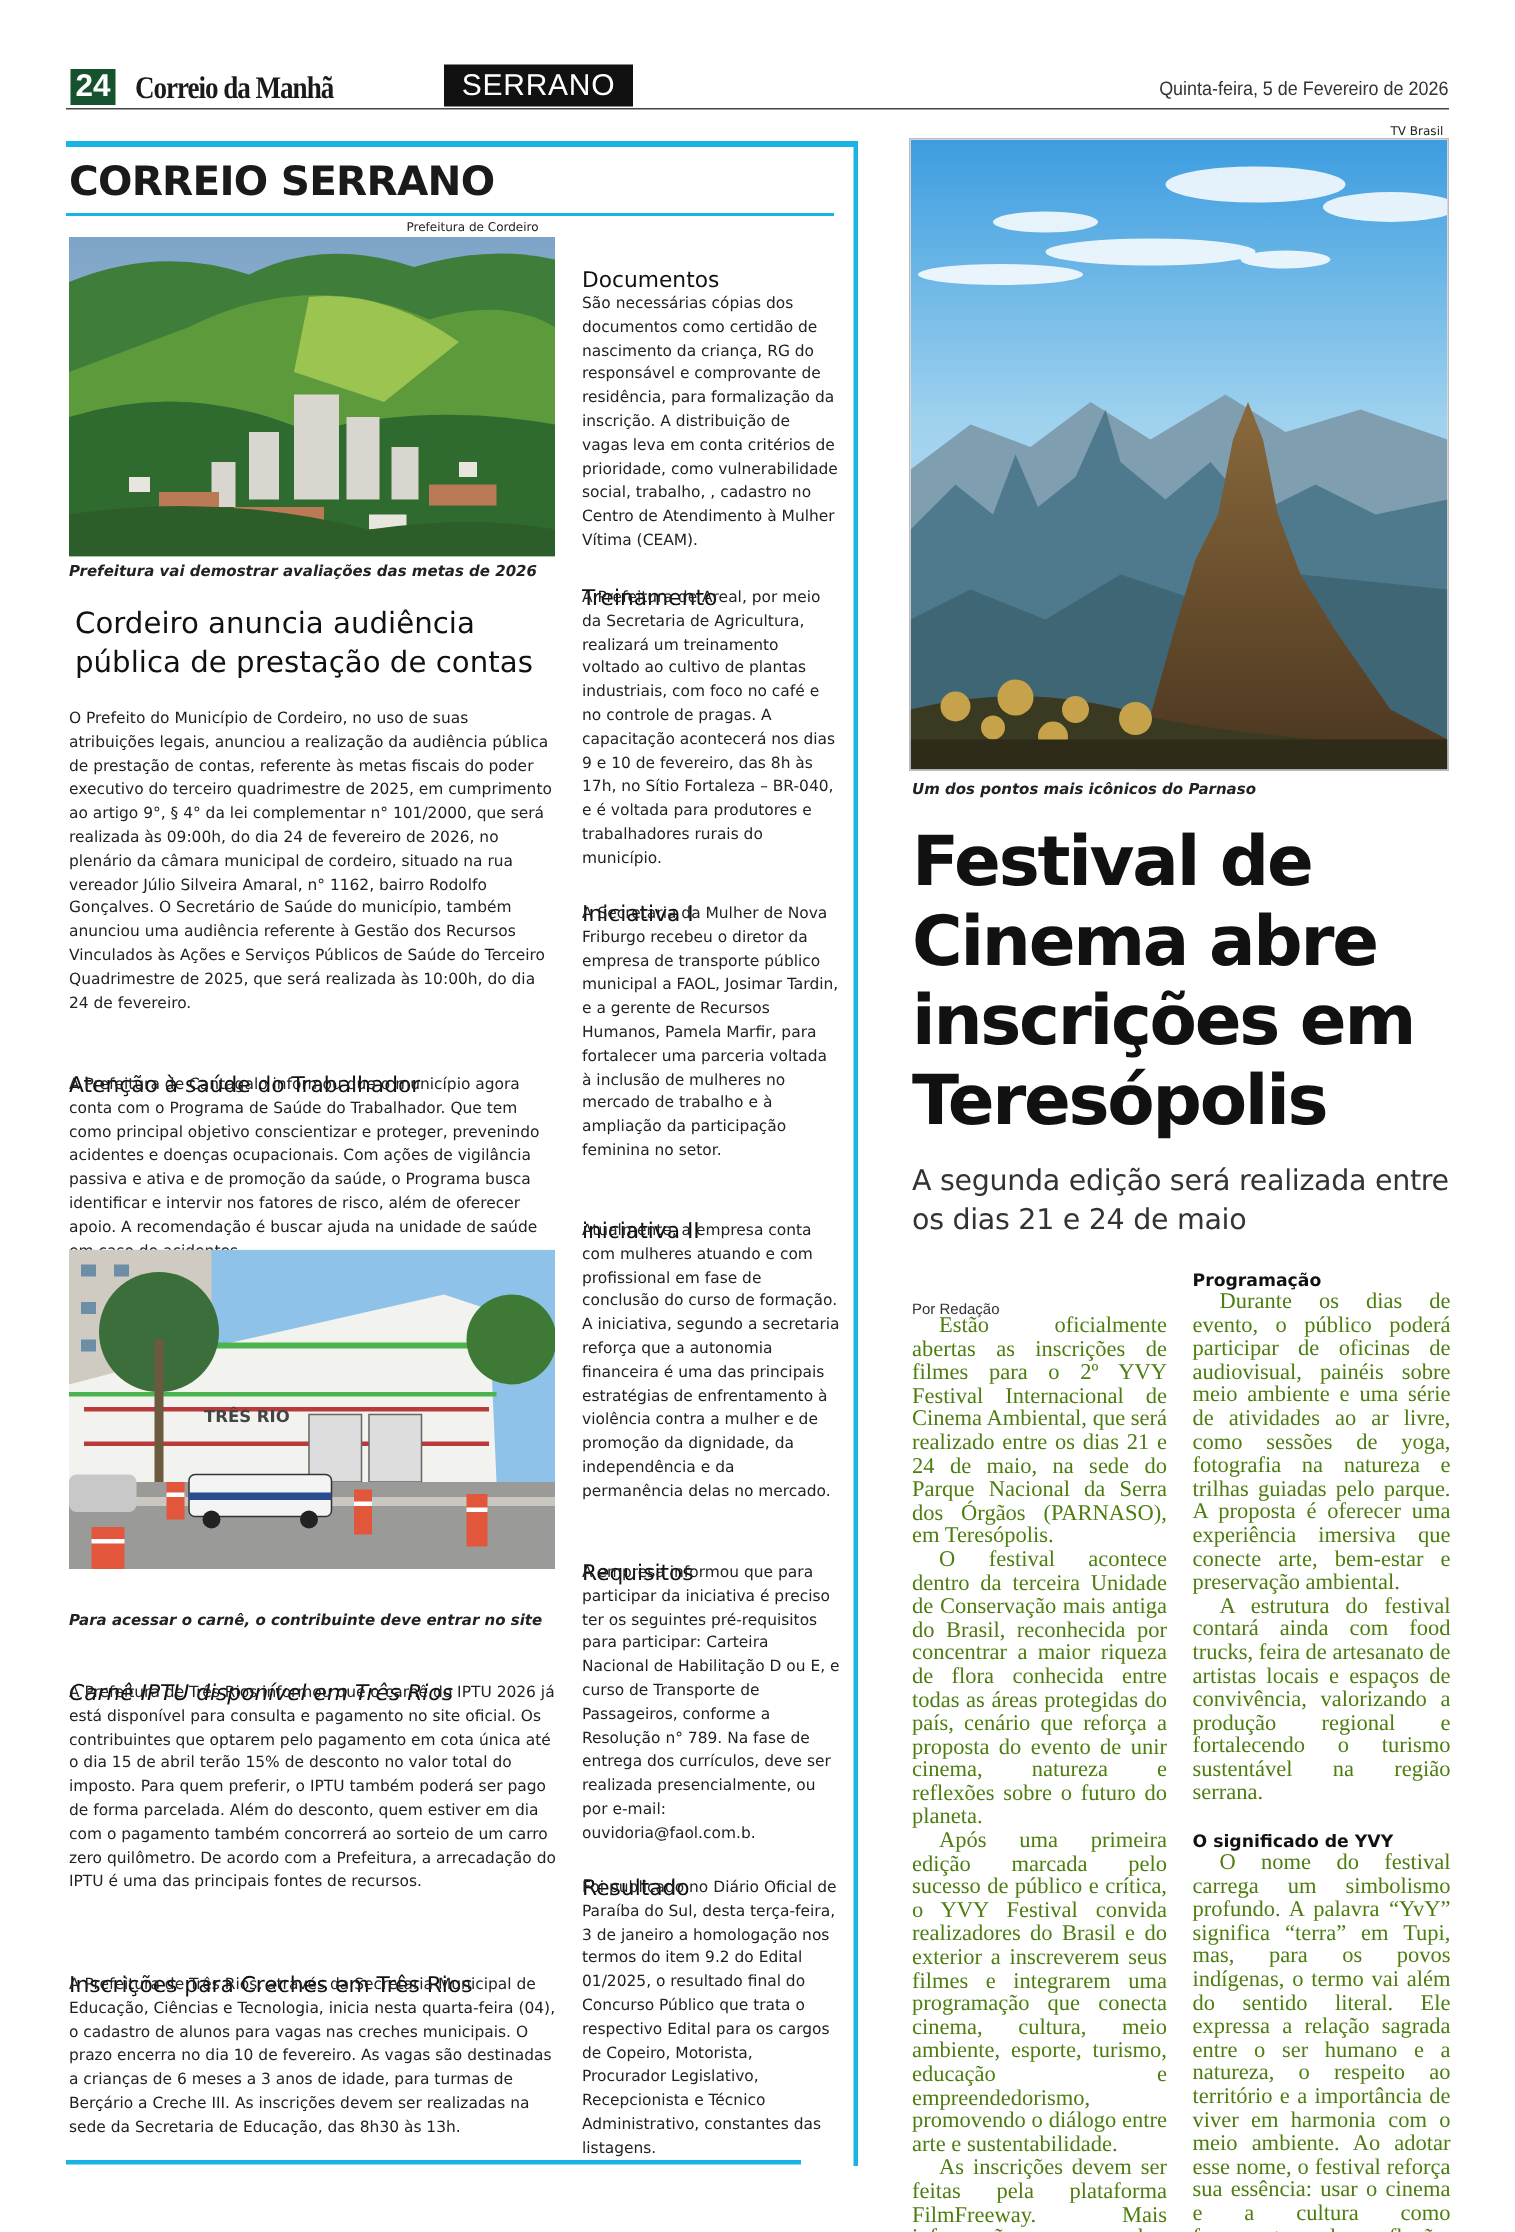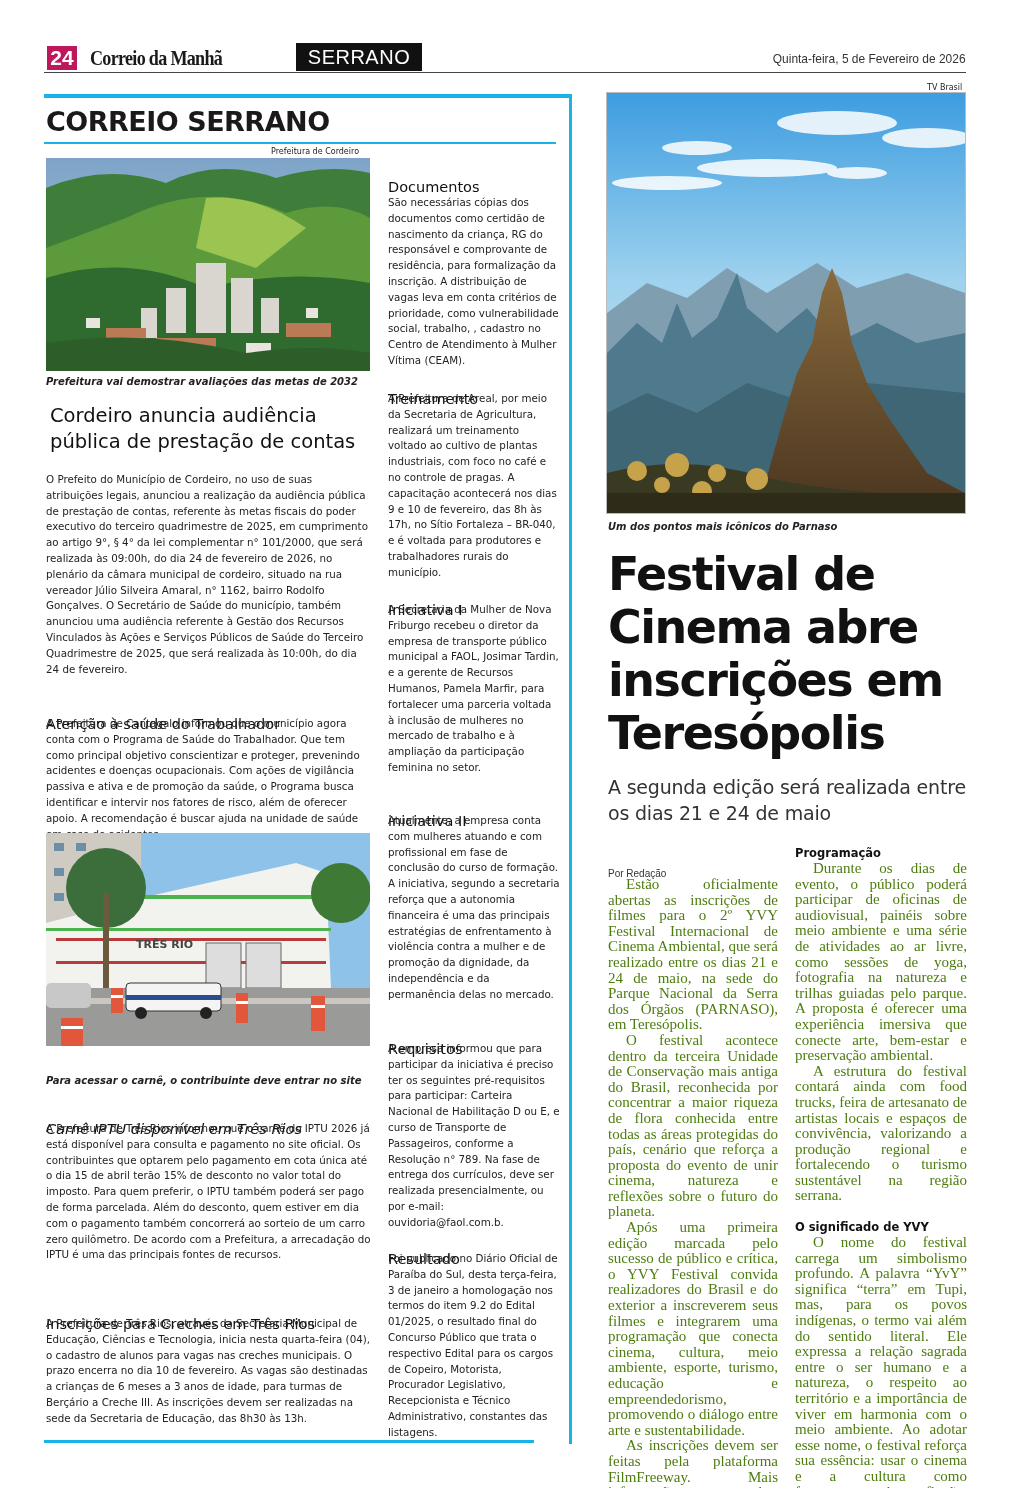--- a/index.html
+++ b/index.html
@@ -1,20 +1,20 @@
 <!DOCTYPE html>
 <html><head>
 <meta charset="utf-8">
 <style>
   html, body { margin:0; padding:0; background:#fff; }
   body { width:1010px; height:1488px; position:relative; overflow:hidden; font-family:"DejaVu Sans", sans-serif; color:#1a1a1a; }
   .abs { position:absolute; }
 
   
-  .hdr-num { left:47px; top:46px; width:30px; height:24px; background:#be185d; color:#fff; font-family:"Liberation Sans", sans-serif; font-weight:bold; font-size:21px; line-height:24px; text-align:center; }
+  .hdr-num { left:47px; top:46px; width:30px; height:24px; background:#14532d; color:#fff; font-family:"Liberation Sans", sans-serif; font-weight:bold; font-size:21px; line-height:24px; text-align:center; }
   .hdr-brand { left:90px; top:45px; font-family:"Liberation Serif", serif; font-weight:bold; font-size:21px; line-height:26px; letter-spacing:-0.8px; transform:scaleX(0.86); transform-origin:left; }
   .hdr-section { left:296px; top:43px; width:126px; height:28px; background:#111; color:#fff; font-family:"Liberation Sans", sans-serif; font-size:20px; line-height:28px; text-align:center; letter-spacing:0.5px; }
   .hdr-date { right:44px; top:51px; font-family:"Liberation Sans", sans-serif; font-size:13px; color:#333; transform:scaleX(0.92); transform-origin:right; }
   .hdr-rule { left:44px; top:72px; width:922px; height:1px; background:#444; }
 
   
   .box-top { left:44px; top:94px; width:528px; height:4px; background:#19b3e6; }
   .box-right { left:569px; top:94px; width:3px; height:1350px; background:#19b3e6; }
   .box-bottom { left:44px; top:1440px; width:490px; height:3px; background:#19b3e6; }
   .sec-title { left:46px; top:104px; font-family:"DejaVu Sans", sans-serif; font-weight:bold; font-size:27px; letter-spacing:-0.5px; line-height:36px; }
@@ -81,21 +81,21 @@
         <rect x="110" y="180" width="60" height="10"></rect>
       </g>
     <g fill="#e8e4de">
         <rect x="40" y="160" width="14" height="10"></rect>
         <rect x="260" y="150" width="12" height="10"></rect>
         <rect x="200" y="185" width="25" height="10"></rect>
       </g>
     <path d="M0 185 Q100 170 200 195 Q270 185 324 195 L324 213 L0 213Z" fill="#2d5e2a"></path>
   </svg>
 </div>
-<div class="abs caption" style="left:46px; top:376px;">Prefeitura vai demostrar avaliações das metas de 2032</div>
+<div class="abs caption" style="left:46px; top:376px;">Prefeitura vai demostrar avaliações das metas de 2026</div>
 
 <div class="abs headline-md" style="left:50px; top:403px; width:320px;">Cordeiro anuncia audiência pública de prestação de contas</div>
 <div class="abs body-sans" style="left:46px; top:472px; width:326px;">O Prefeito do Município de Cordeiro, no uso de suas atribuições legais, anunciou a realização da audiência pública de prestação de contas, referente às metas fiscais do poder executivo do terceiro quadrimestre de 2025, em cumprimento ao artigo 9°, § 4° da lei complementar n° 101/2000, que será realizada às 09:00h, do dia 24 de fevereiro de 2026, no plenário da câmara municipal de cordeiro, situado na rua vereador Júlio Silveira Amaral, n° 1162, bairro Rodolfo Gonçalves. O Secretário de Saúde do município, também anunciou  uma audiência referente à Gestão dos Recursos Vinculados às Ações e Serviços Públicos de Saúde do Terceiro Quadrimestre de 2025, que será realizada às 10:00h, do dia 24 de fevereiro.</div>
 
 <div class="abs subhead" style="left:46px; top:693px;">Atenção à saúde do Trabalhador</div>
 <div class="abs body-sans" style="left:46px; top:716px; width:326px;">A Prefeitura de Cantagalo informou que o município agora conta com o Programa de Saúde do Trabalhador. Que tem como principal objetivo conscientizar e proteger, prevenindo acidentes e doenças ocupacionais. Com ações de vigilância passiva e ativa e de promoção da saúde, o Programa busca identificar e intervir nos fatores de risco, além de oferecer apoio. A recomendação é buscar ajuda na unidade de saúde em caso de acidentes.</div>
 
 <div class="abs credit" style="left:272px; top:845px;">Ana Paula Caneda/CM</div>
 <div class="abs photo" style="left:46px; top:833px; width:324px; height:213px;">
   <svg width="324" height="213" viewBox="0 0 324 213">

